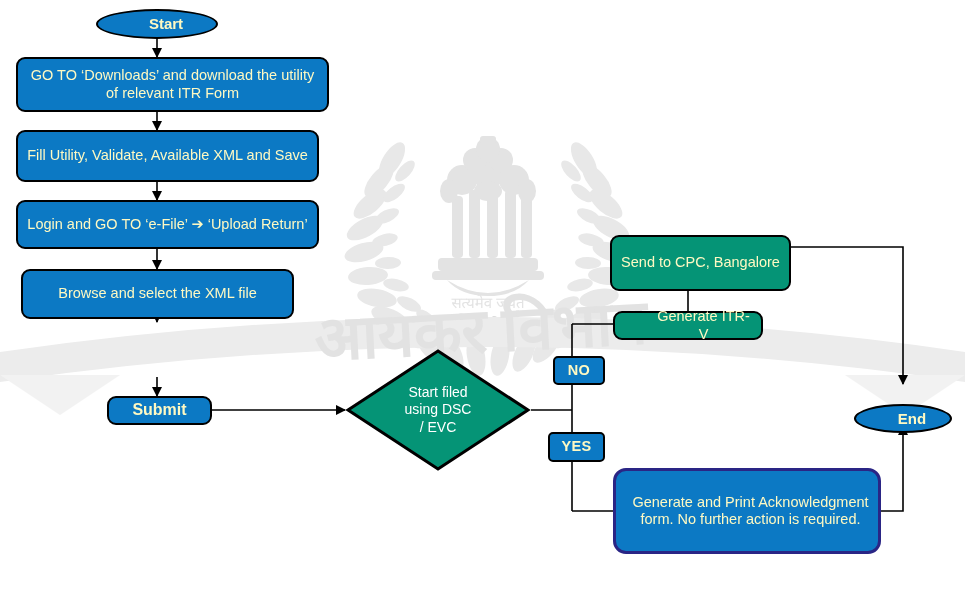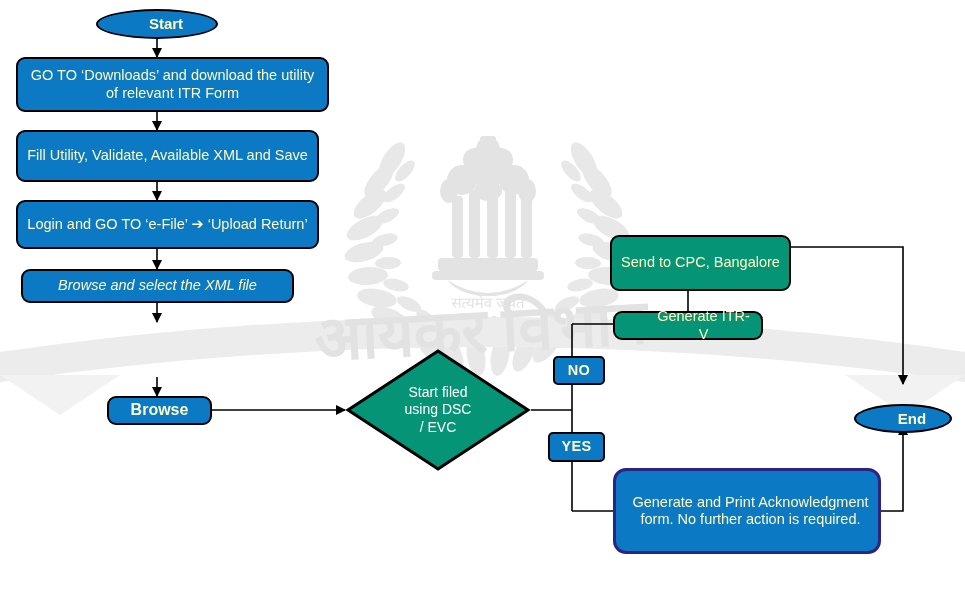--- a/index.html
+++ b/index.html
@@ -237,27 +237,27 @@
     </div>
 
     <div class="node proc" style="left:16px;top:130px;width:303px;height:52px;">
       <span>Fill Utility, Validate, Available XML and Save</span>
     </div>
 
     <div class="node proc" style="left:16px;top:200px;width:303px;height:49px;">
       <span>Login and GO TO ‘e-File’ ➔ ‘Upload Return’</span>
     </div>
 
-    <div class="node proc" style="left:21px;top:269px;width:273px;height:34px;font-style:italic;">
+    <div class="node proc" style="left:21px;top:269px;width:273px;height:50px;">
       <span>Browse and select the XML file</span>
     </div>
 
 
     <div class="node proc bold" style="left:107px;top:396px;width:105px;height:29px;">
-      <span>Browse</span>
+      <span>Submit</span>
     </div>
 
     <div class="diamond-wrap" style="left:345px;top:348px;width:186px;height:124px;">
       <svg class="diamond-shape" viewBox="0 0 186 124" xmlns="http://www.w3.org/2000/svg">
         <polygon points="93,3 183,62 93,121 3,62" fill="#059476" stroke="#000000" stroke-width="3"></polygon>
       </svg>
       <div class="diamond-text">Start filed
 using DSC
 / EVC</div>
     </div>

